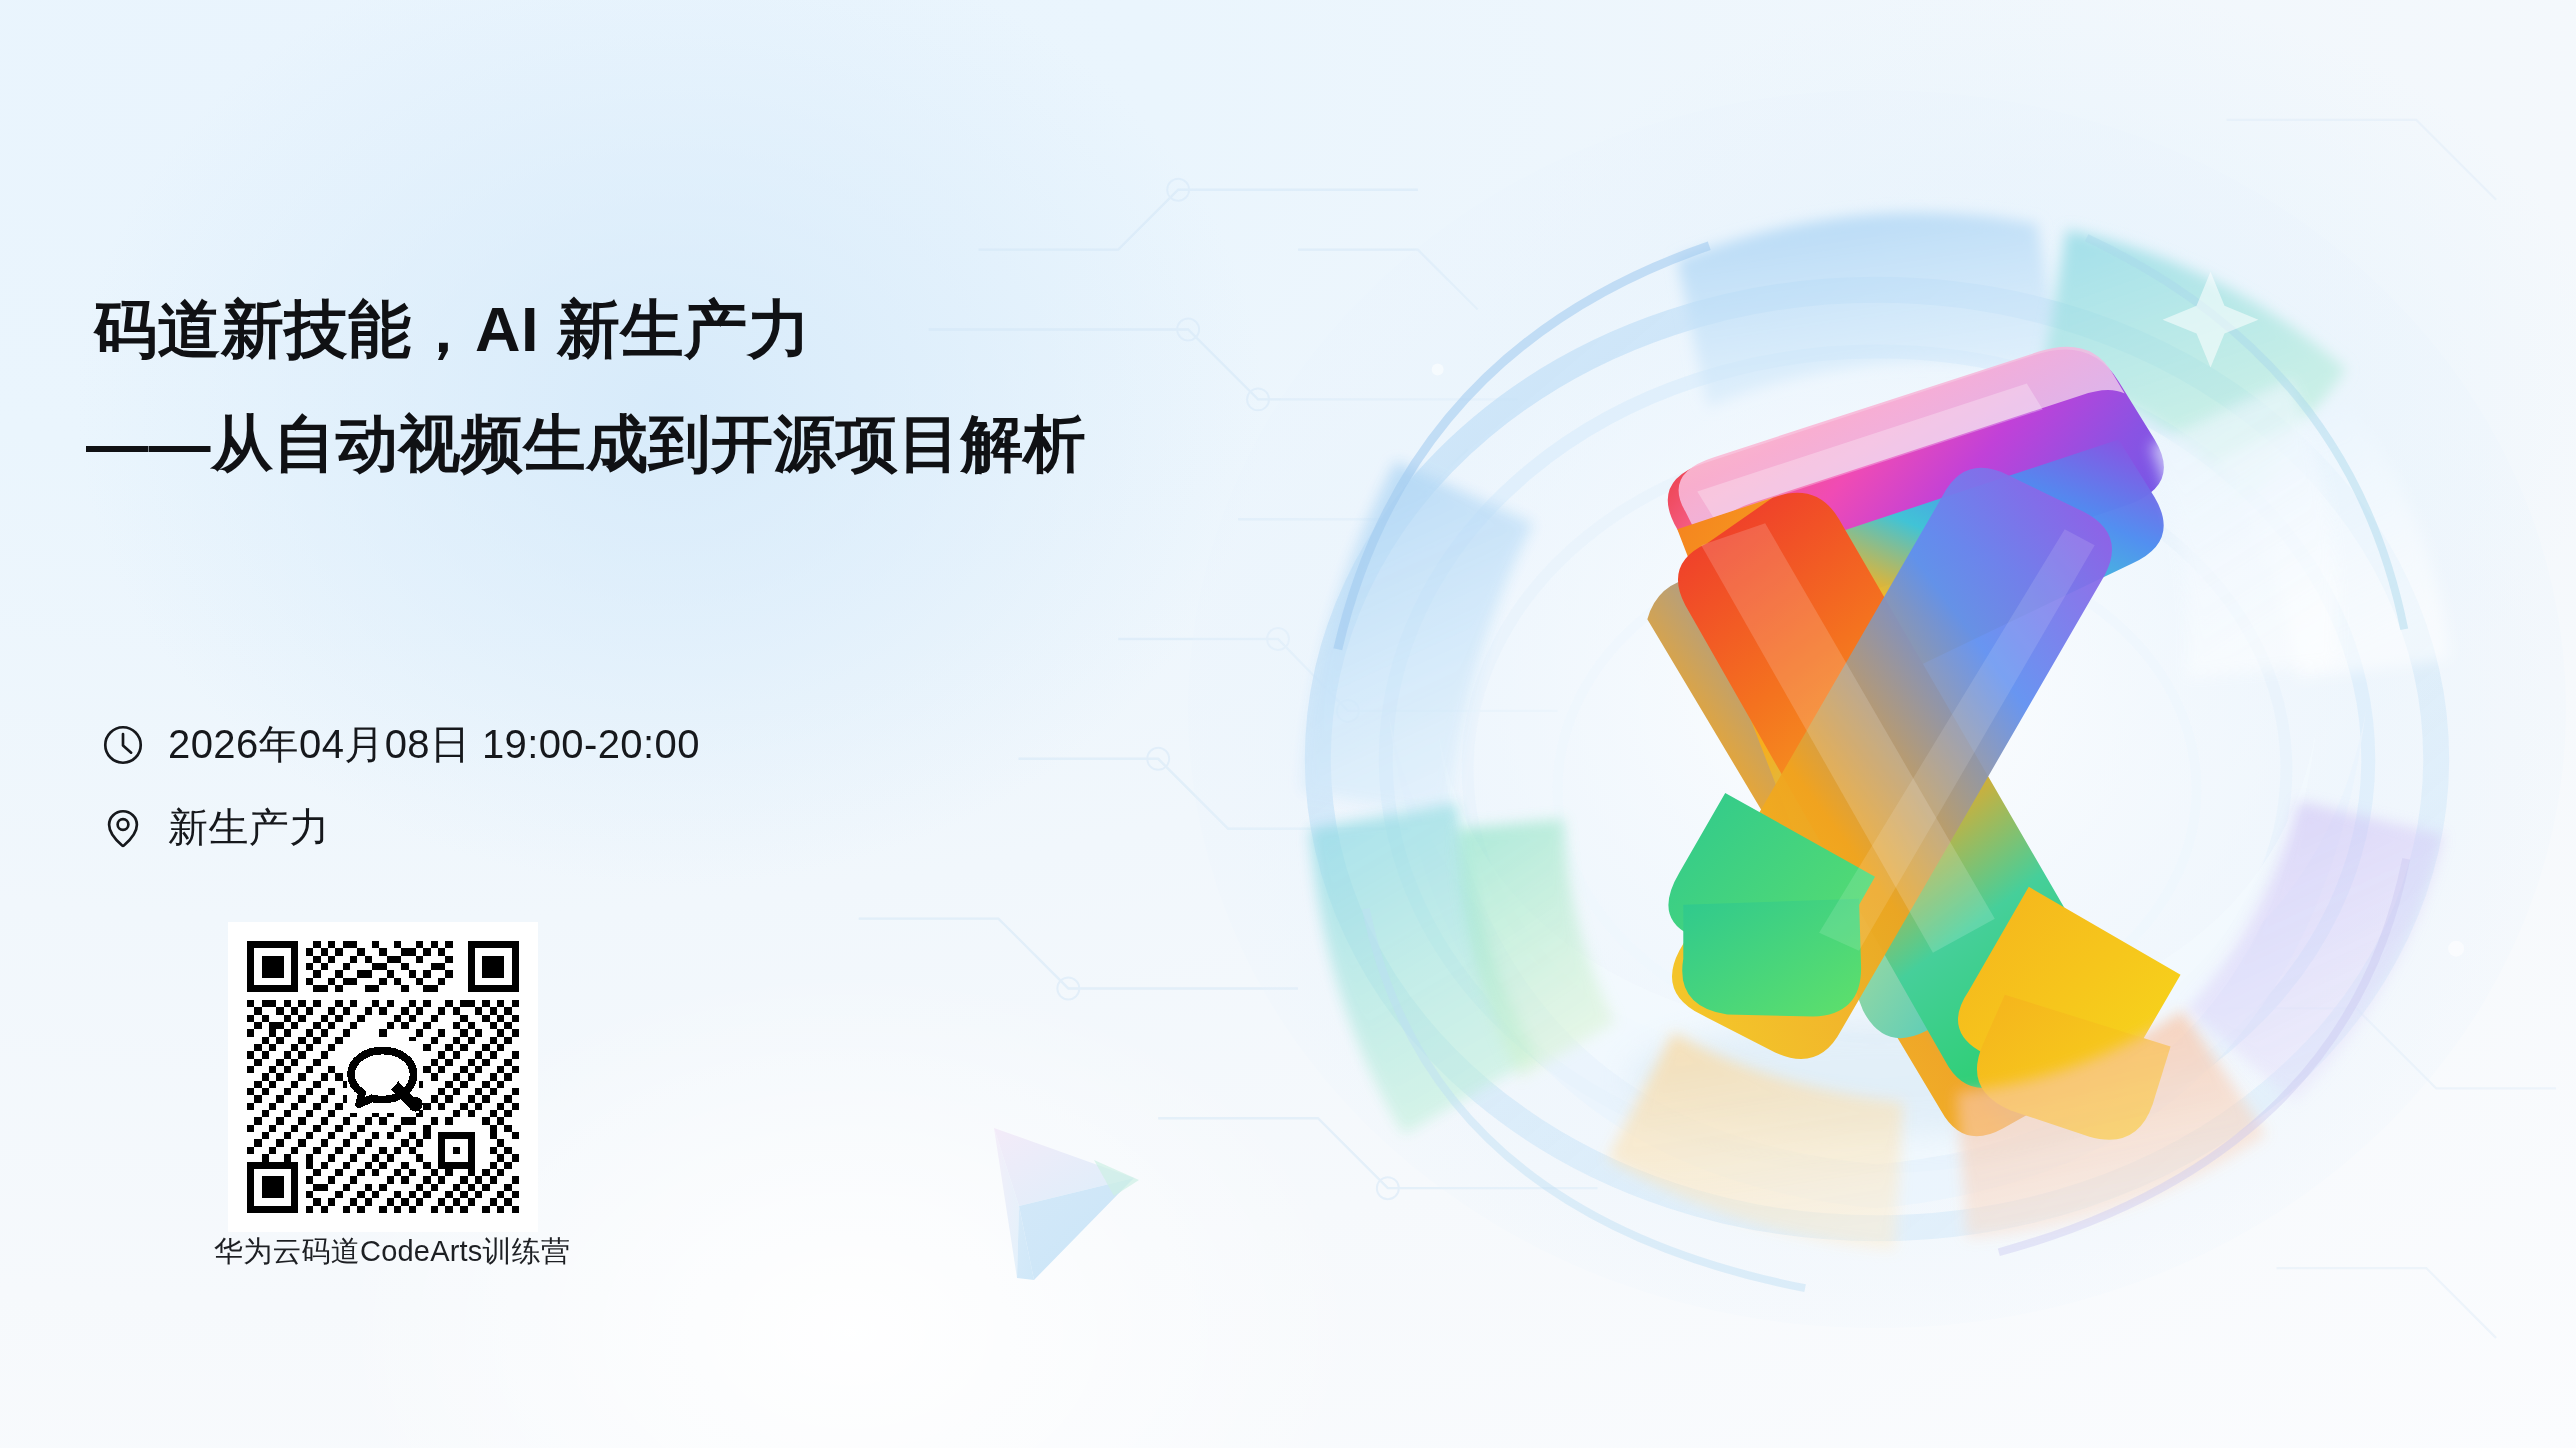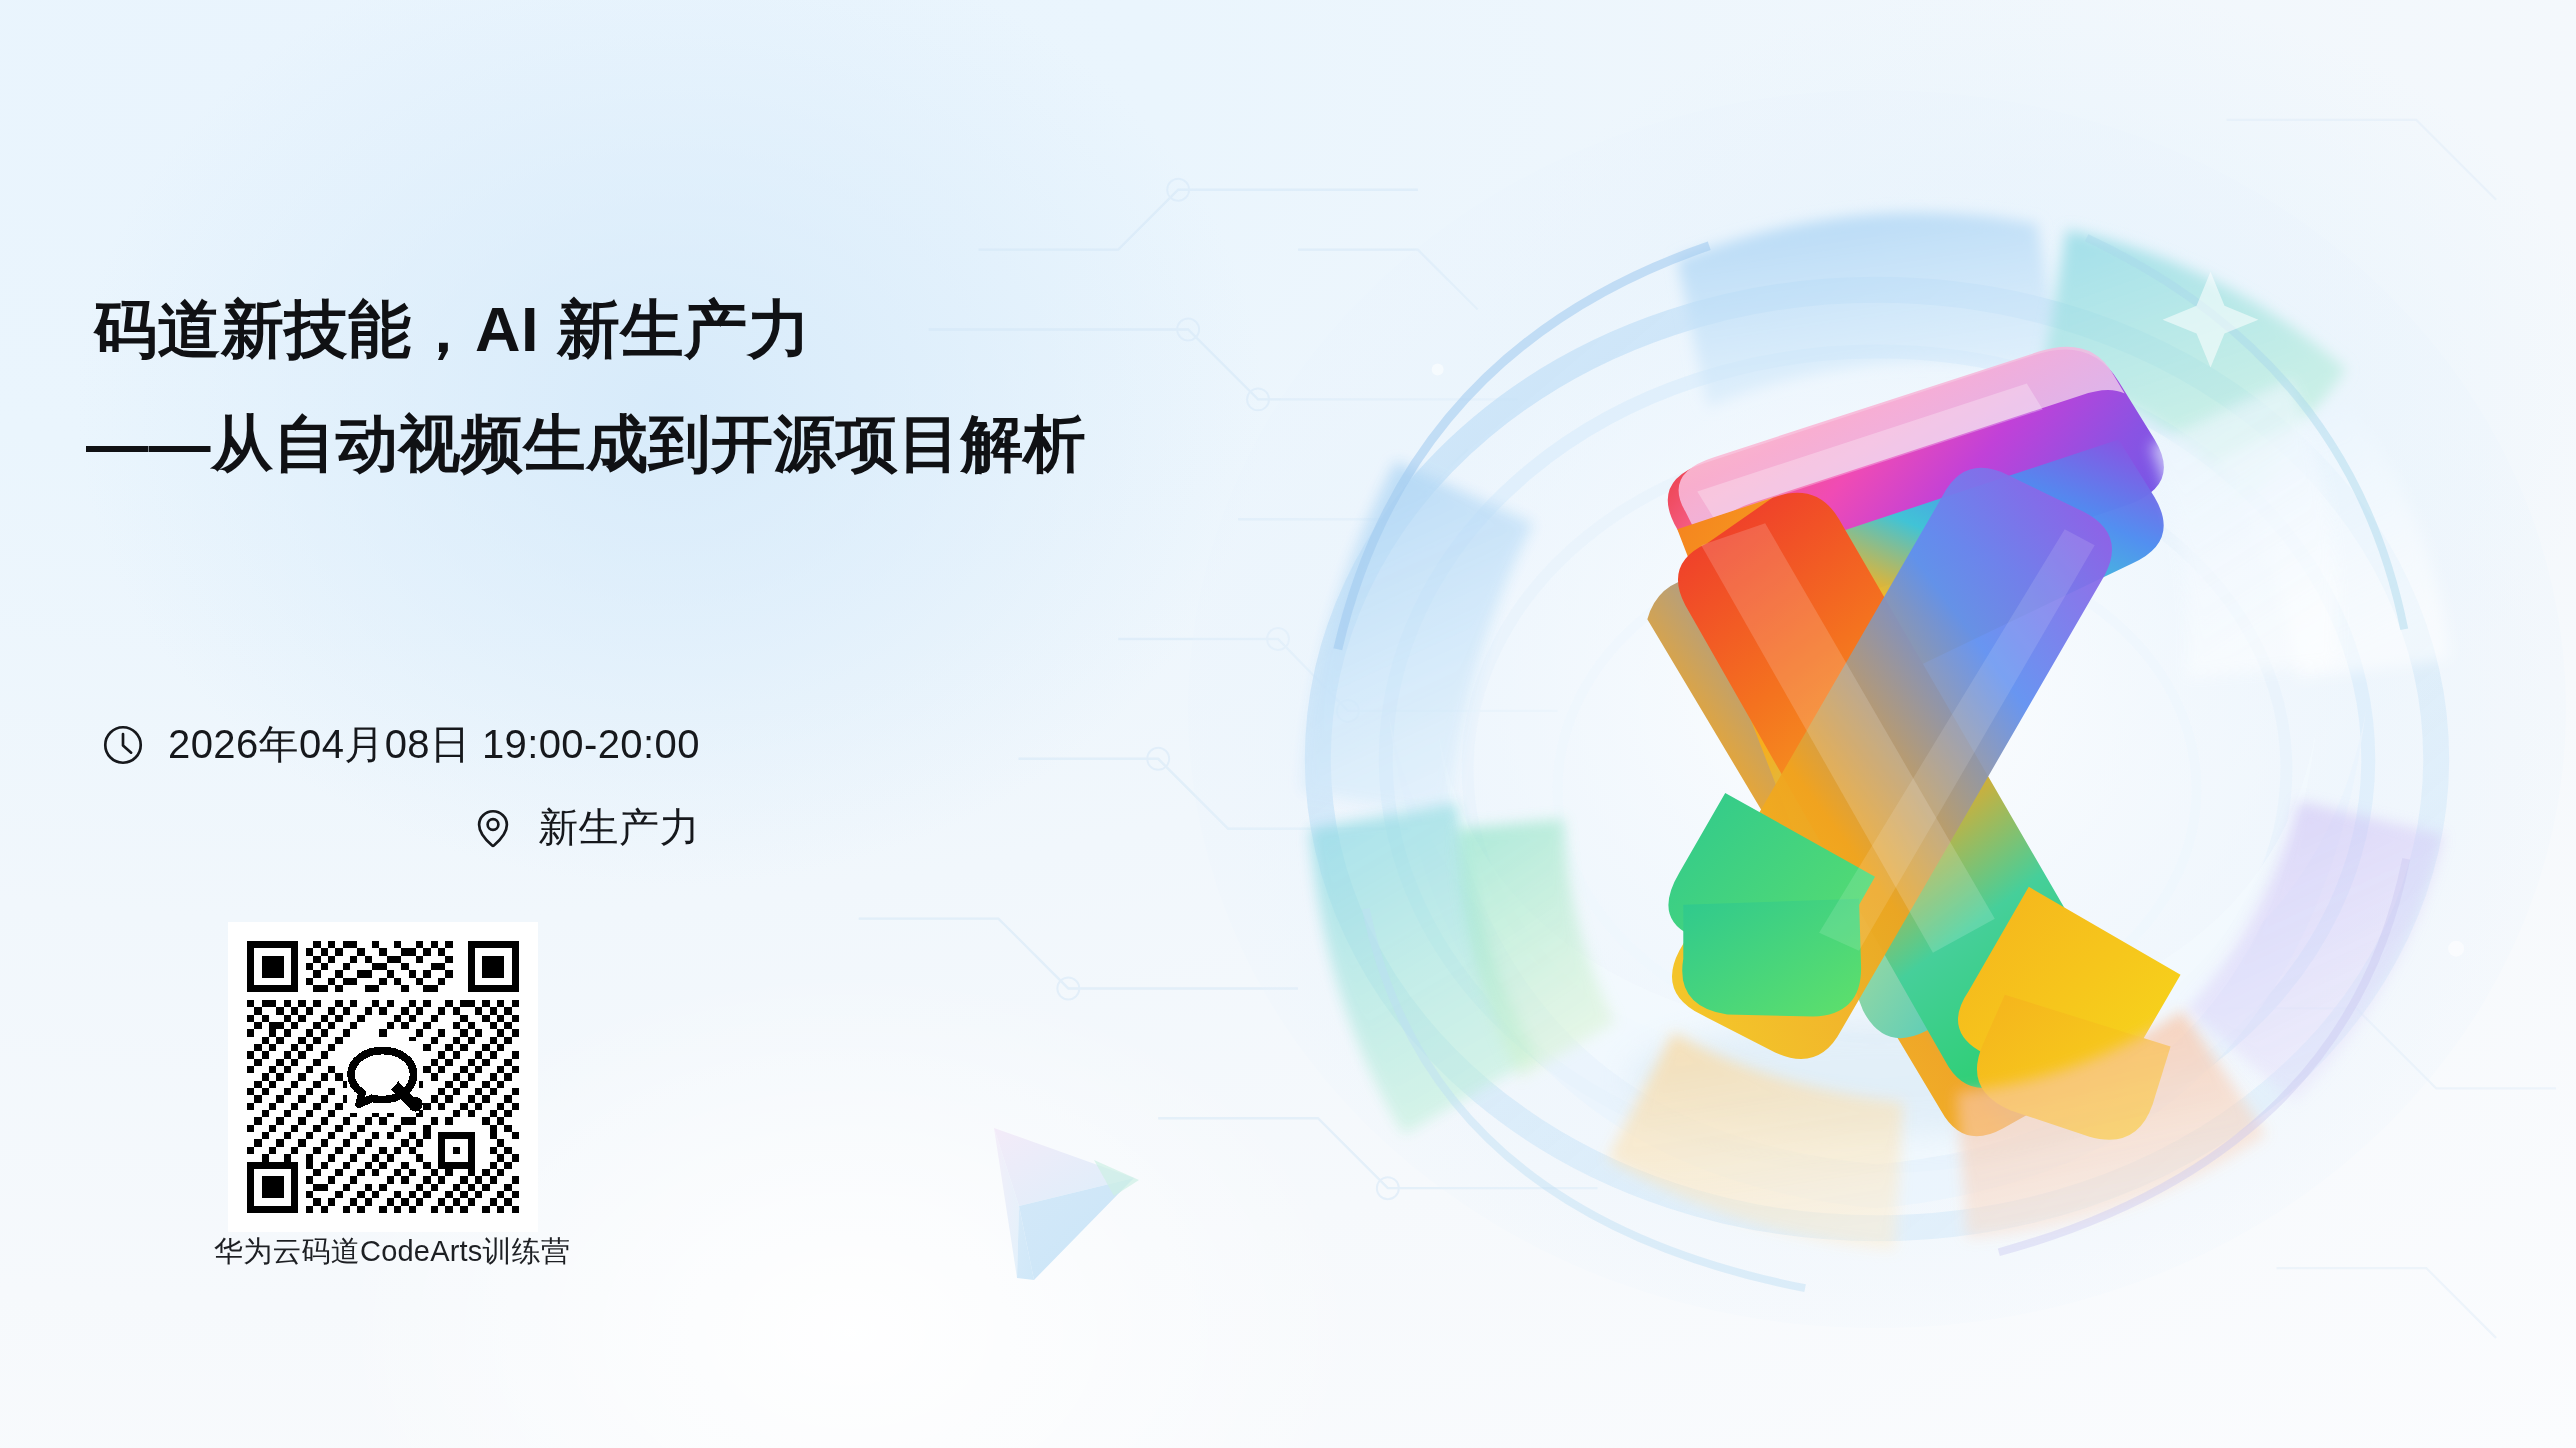--- a/index.html
+++ b/index.html
@@ -48,21 +48,20 @@
     letter-spacing:0.5px;
     white-space:nowrap;
   }
   .title-line.l1 { margin-bottom:52px; }
   .title-line.l2 { margin-left:-8px; font-size:62px; }
 
   .meta { position:absolute; left:100px; top:717px; }
   .meta-row {
     display:flex; align-items:center;
     margin-bottom:28px;
-    justify-content:flex-end;
   }
   .meta-ico {
     width:46px; height:46px;
     margin-right:22px;
     flex:0 0 46px;
     display:block;
   }
   .meta-text {
     font-size:40px;
     color:#16181c;

